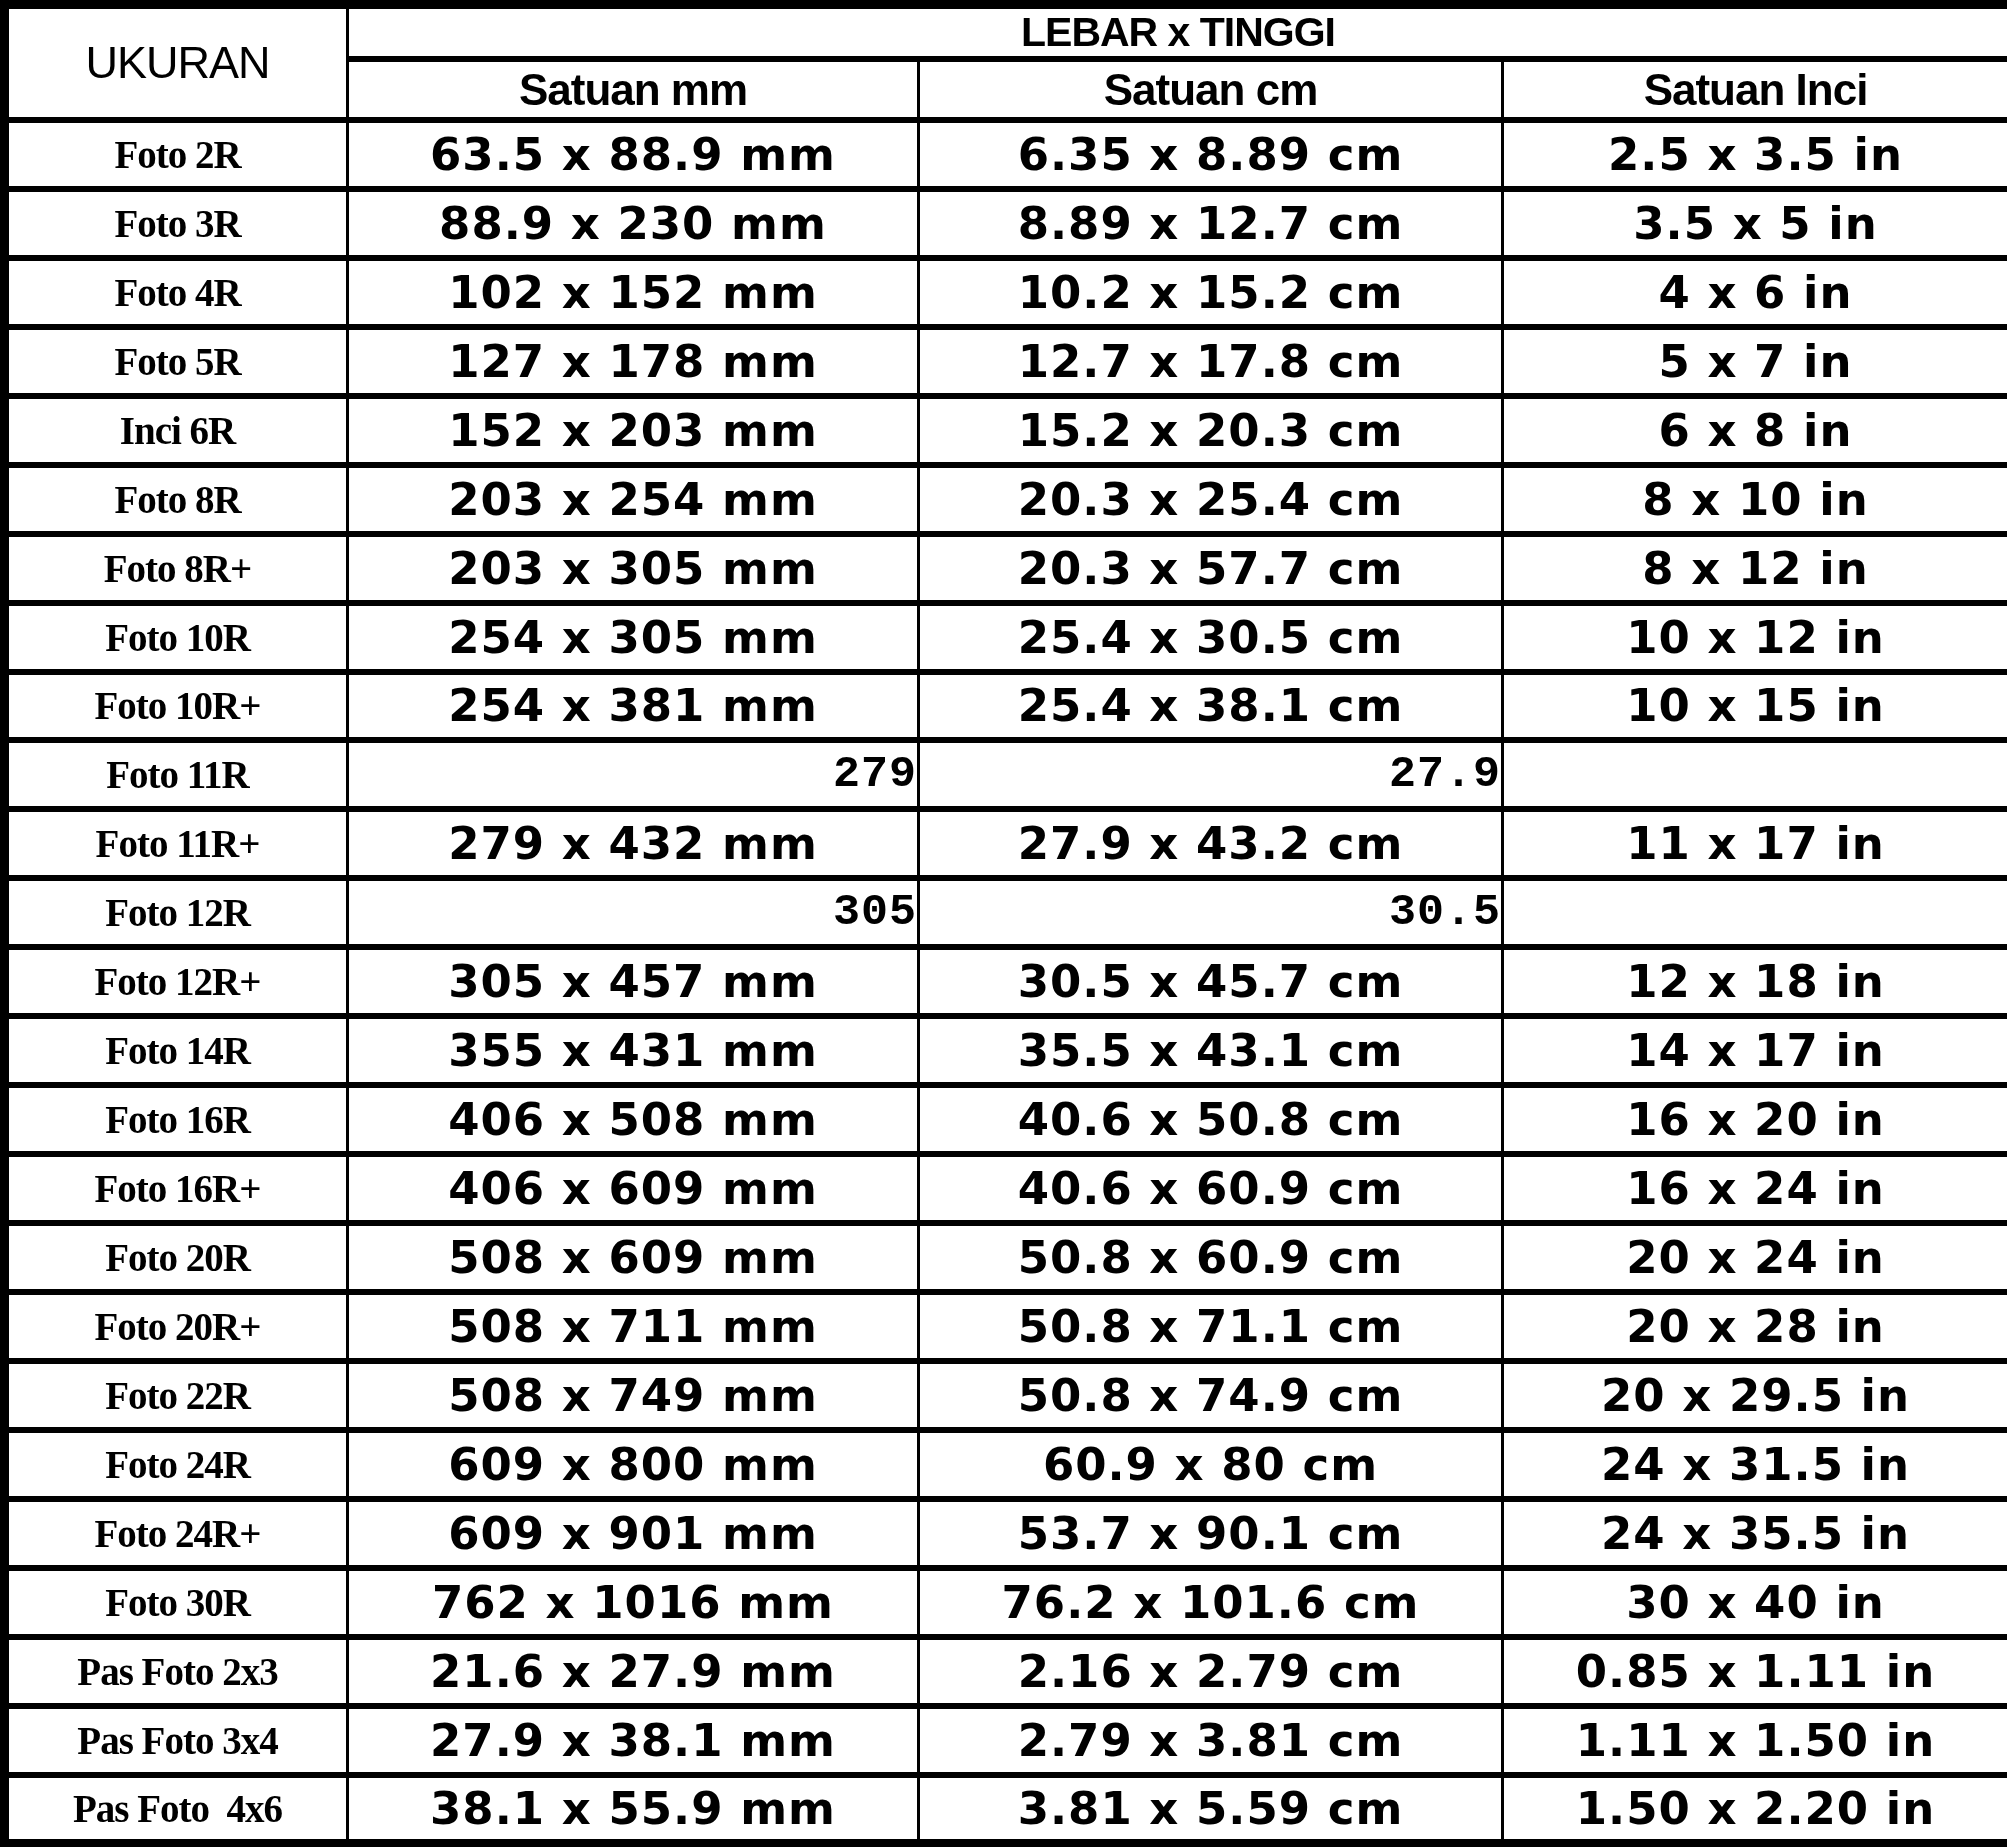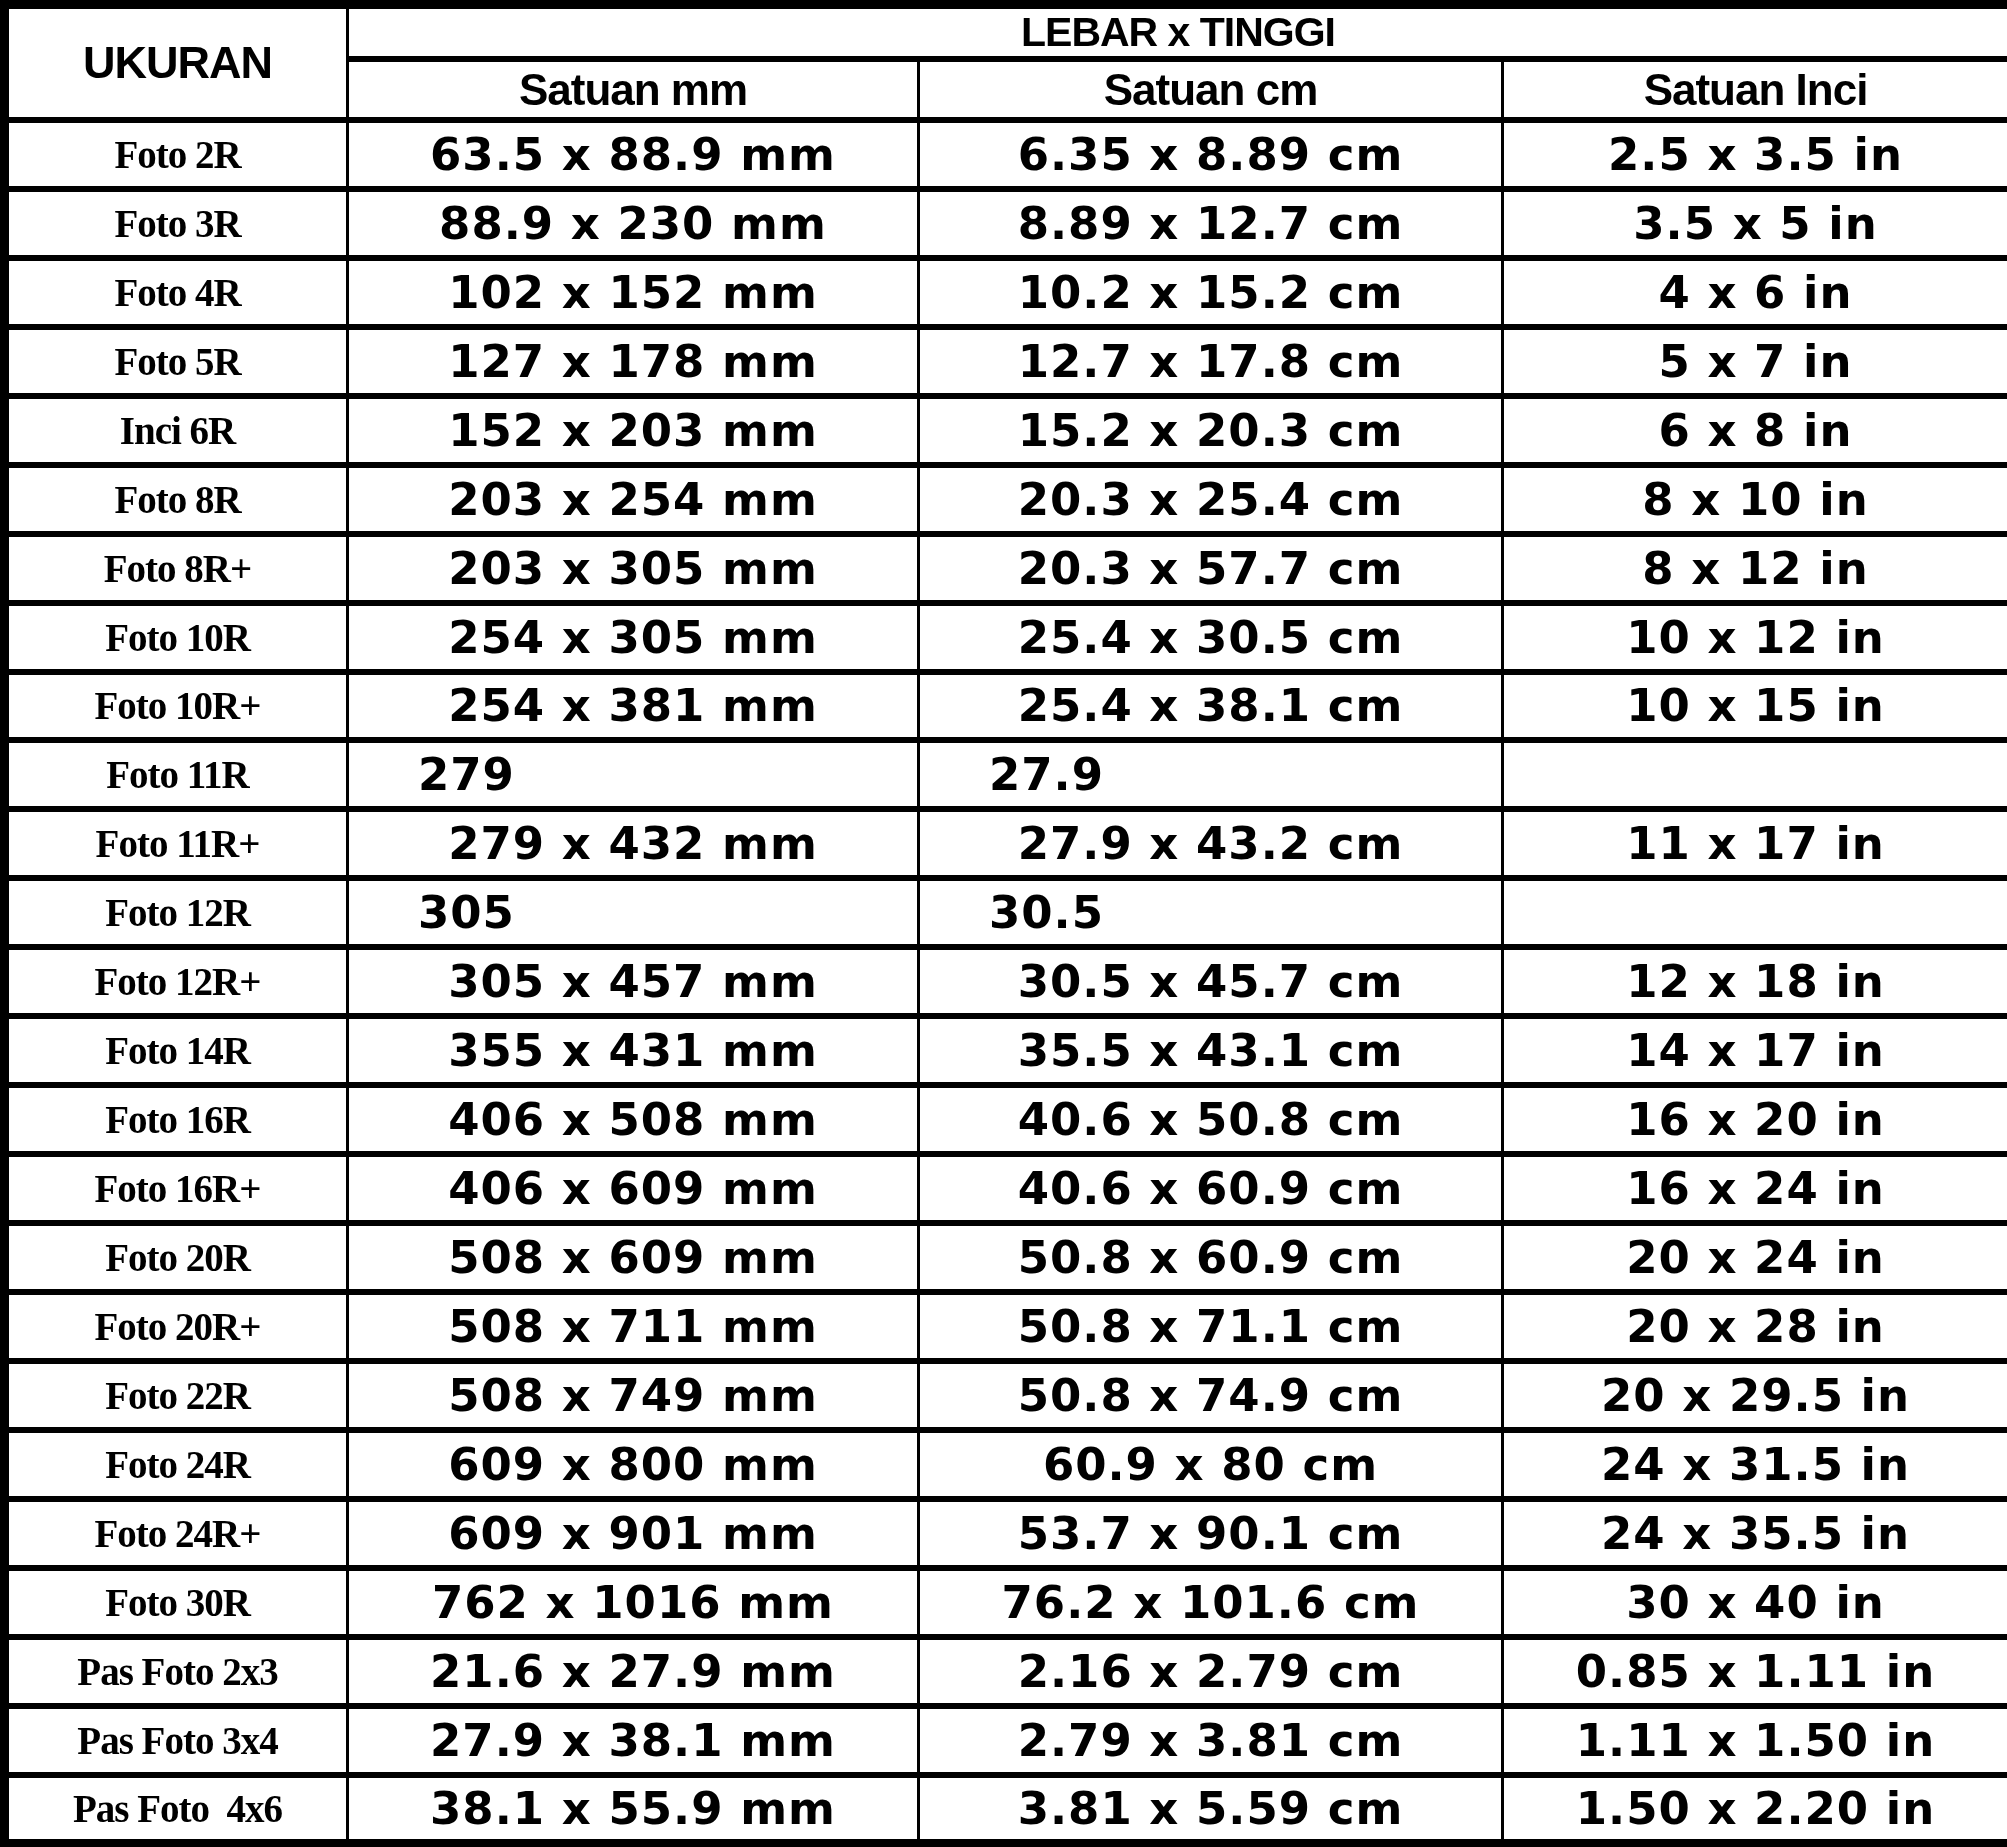--- a/index.html
+++ b/index.html
@@ -26,21 +26,21 @@
     padding: 0;
     margin: 0;
     text-align: center;
     vertical-align: middle;
     color: #000000;
     overflow: hidden;
     background: #ffffff;
   }
   th.h-ukuran {
     font-family: "Liberation Sans", sans-serif;
-    font-weight: 700;
+    font-weight: 400;
     font-size: 45px;
     letter-spacing: -1px;
   }
   tr.h-row1 { height: 49px; }
   tr.h-row2 { height: 61px; }
   th.h-group {
     font-family: "Liberation Sans", sans-serif;
     font-weight: 700;
     font-size: 41px;
     letter-spacing: -1px;
@@ -60,22 +60,23 @@
     white-space: pre;
   }
   td.c-data {
     font-family: "DejaVu Sans", sans-serif;
     font-weight: 700;
     font-size: 45px;
     letter-spacing: 1px;
     white-space: nowrap;
   }
   td.c-data.left {
-    text-align: left;
+    text-align: right;
     padding-left: 69px;
+    font-family: Liberation Mono, monospace;
   }
 </style>
 </head>
 <body>
 
 <table class="size-table">
   <colgroup>
     <col style="width:343px">
     <col style="width:571px">
     <col style="width:584px">

